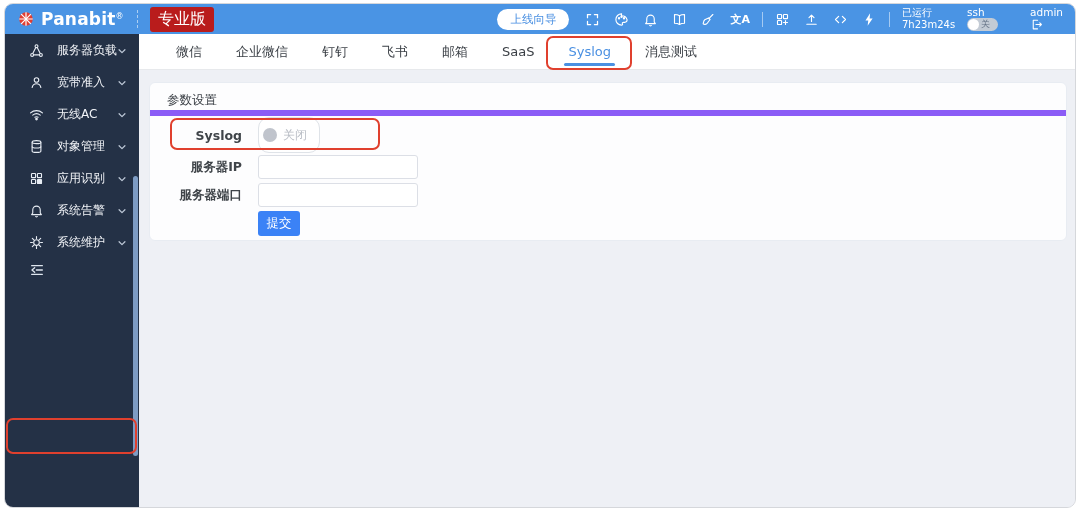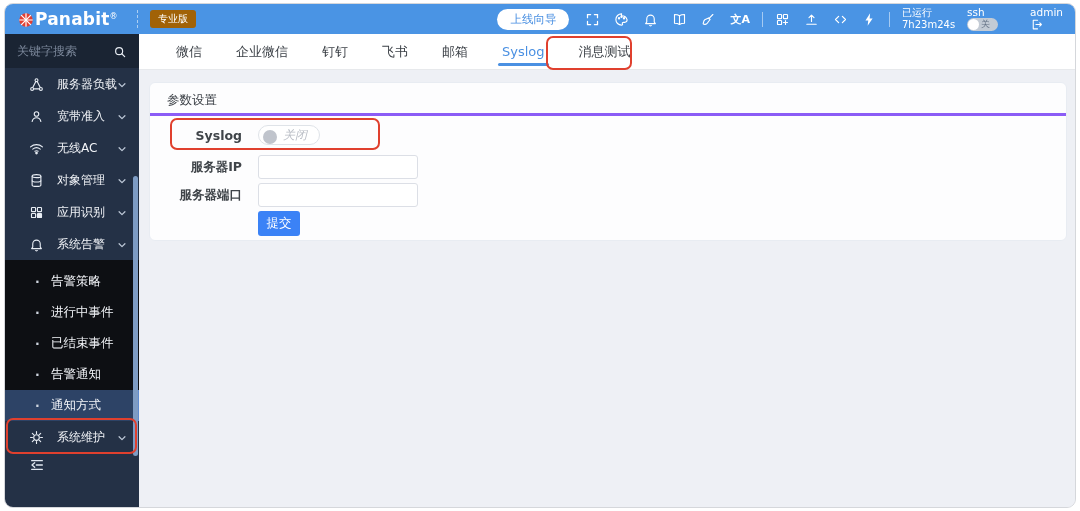--- a/index.html
+++ b/index.html
@@ -3,25 +3,25 @@
 <meta charset="utf-8">
 <style>
   * { margin:0; padding:0; box-sizing:border-box; }
   html,body { width:1080px; height:511px; background:#fff; font-family:"DejaVu Sans","Liberation Sans",sans-serif; }
   .frame { position:absolute; left:4px; top:3px; width:1072px; height:505px;
            border:1px solid #d5d7db; border-radius:9px; overflow:hidden; background:#eef0f5; }
 
   
   .topbar { position:absolute; left:0; top:0; right:0; height:30px; background:#4a94e4;
             display:flex; align-items:center; padding:0 10px 0 12px; color:#fff; }
-  .brand { display:flex; align-items:flex-end; gap:0; width:118px; }
+  .brand { display:flex; align-items:center; gap:6px; width:118px; }
   .brand-name { font-size:17px; font-weight:bold; letter-spacing:.2px; }
   .brand sup { font-size:8px; vertical-align:super; }
   .brand-divider { height:18px; border-left:1px dashed rgba(255,255,255,.55); margin:0 2px; }
-  .badge { background:#a16207; color:#fff; font-size:10px; padding:2px 8px; border-radius:3px; margin-left:10px; }
+  .badge { background:#b91c1c; color:#fff; font-size:16px; padding:2px 8px; border-radius:3px; margin-left:10px; }
   .spacer { flex:1; }
   .wizard { background:#fff; color:#4a90e2; border:none; height:21px; padding:0 13px; border-radius:11px;
             font-size:11.5px; margin-right:16px; cursor:pointer; font-family:inherit; }
   .icon-group { display:flex; gap:14px; }
   .hicon { width:15px; height:15px; display:inline-flex; color:#fff; cursor:pointer; }
   .hicon svg { width:100%; height:100%; }
   .txt-icon { font-size:11px; font-weight:bold; color:#fff; cursor:pointer; line-height:15px; }
   .vdiv { width:1px; height:15px; background:rgba(255,255,255,.5); margin:0 12px; }
   .uptime { font-size:10px; line-height:12px; margin-right:12px; white-space:nowrap; }
   .ssh-block,.admin-block { display:flex; flex-direction:column; align-items:flex-start; gap:0; margin-right:12px; font-size:10.5px; line-height:11px; }
@@ -51,27 +51,27 @@
   
   .main { position:absolute; left:134px; top:30px; right:0; bottom:0; background:#eef0f5; }
   .tabbar { height:36px; background:#fff; border-bottom:1px solid #e7e9ec; display:flex; padding-left:20px; }
   .tab { padding:0 17px; line-height:36px; font-size:13px; color:#3a3f45; cursor:pointer; position:relative; white-space:nowrap; }
   .tab.active { color:#4a90e2; }
   .tab.active::after { content:""; position:absolute; left:13px; right:13px; bottom:3px; height:3px; border-radius:2px; background:#4a90e2; }
 
   .card { position:absolute; left:10px; top:48px; width:918px; height:159px; background:#fdfdfe;
           border:1px solid #e8ecf2; border-radius:6px; }
   .card-header { height:33px; line-height:33px; padding-left:17px; font-size:12.5px; color:#3a3f45;
-                 border-bottom:3px solid #8b5cf6; }
+                 border-bottom:6px solid #8b5cf6; }
   .form { padding-top:7px; }
   .frow { display:flex; align-items:center; margin-bottom:4px; }
   .frow label { width:92px; text-align:right; font-size:12.5px; font-weight:600; color:#3f4449; margin-right:16px; flex:none; }
   .frow.toggle-row { height:24px; margin-bottom:8px; }
-  .toggle { width:62px; height:20px; border:1px solid #dfe3e8; border-radius:11px; background:#fff;
-            display:flex; align-items:flex-end; cursor:pointer;font-style:italic; }
+  .toggle { width:62px; height:36px; border:1px solid #dfe3e8; border-radius:11px; background:#fff;
+            display:flex; align-items:center; cursor:pointer; }
   .toggle .circle { width:14px; height:14px; border-radius:50%; background:#c0c4cc; margin-left:4px; }
   .toggle .t-label { font-size:12px; color:#b9bdc5; margin-left:6px; }
   .tinput { width:160px; height:24px; border:1px solid #dcdfe6; border-radius:3px; background:#fff; outline:none; padding:0 8px; font-size:12px; font-family:inherit; }
   .submit { margin-top:0; width:42px; height:25px; background:#3b82f6; color:#fff; border:none; border-radius:3px;
             font-size:12.5px; cursor:pointer; font-family:inherit; }
 
   
   .anno { position:absolute; border:2.5px solid #e0402e; border-radius:7px; pointer-events:none; z-index:50; }
   .anno-tab   { left:541px; top:32px;  width:86px;  height:34px; }
   .anno-toggle{ left:165px; top:114px; width:210px; height:32px; }
@@ -188,27 +188,20 @@
       <span class="hicon" style="width:13px;height:13px">
           <svg viewBox="0 0 24 24" fill="none" stroke="currentColor" stroke-width="2" stroke-linecap="round" stroke-linejoin="round">
             <path d="M14 4H6v16h8"></path>
             <path d="M11 12h10M18 9l3 3-3 3"></path>
           </svg>
         </span>
     </div>
   </header>
 
   <aside class="sidebar">
-    <div class="search">
-      <input placeholder="关键字搜索" style="">
-      <span class="sicon"><svg viewBox="0 0 24 24" fill="none" stroke="currentColor" stroke-width="2" stroke-linecap="round">
-            <circle cx="10.5" cy="10.5" r="6"></circle>
-            <path d="M15 15l5 5"></path>
-          </svg></span>
-    </div>
 
     <nav>
       <div class="menu-item">
         <span class="micon"><svg viewBox="0 0 24 24" fill="none" stroke="currentColor" stroke-width="1.8">
               <circle cx="12" cy="5" r="2.3"></circle>
               <circle cx="5" cy="19" r="2.3"></circle>
               <circle cx="19" cy="19" r="2.3"></circle>
               <path d="M10.9 7.1L6 16.9M13.1 7.1L18 16.9M7.3 19h9.4"></path>
             </svg></span>
         <span>服务器负载</span>
@@ -264,37 +257,20 @@
               <path d="M18 16v-5a6 6 0 1 0-12 0v5l-1.8 2.5h15.6z"></path>
               <path d="M10.3 21a1.8 1.8 0 0 0 3.4 0"></path>
             </svg></span>
         <span>系统告警</span>
         <span class="chev"><svg viewBox="0 0 24 24" fill="none" stroke="currentColor" stroke-width="3" stroke-linecap="round" stroke-linejoin="round">
               <path d="M5 9l7 7 7-7"></path>
             </svg></span>
       </div>
     </nav>
 
-    <div class="submenu">
-      <div class="sub-item">
-          <span>告警策略</span>
-        </div>
-      <div class="sub-item">
-          <span>进行中事件</span>
-        </div>
-      <div class="sub-item">
-          <span>已结束事件</span>
-        </div>
-      <div class="sub-item">
-          <span>告警通知</span>
-        </div>
-      <div class="sub-item selected">
-          <span>通知方式</span>
-        </div>
-    </div>
 
     <div class="menu-item">
       <span class="micon"><svg viewBox="0 0 24 24" fill="none" stroke="currentColor" stroke-width="1.8" stroke-linecap="round">
             <circle cx="12" cy="12" r="4.5"></circle>
             <path d="M12 2.5v3M12 18.5v3M2.5 12h3M18.5 12h3M5.3 5.3l2.1 2.1M16.6 16.6l2.1 2.1M18.7 5.3l-2.1 2.1M7.4 16.6l-2.1 2.1"></path>
           </svg></span>
       <span>系统维护</span>
       <span class="chev"><svg viewBox="0 0 24 24" fill="none" stroke="currentColor" stroke-width="3" stroke-linecap="round" stroke-linejoin="round">
             <path d="M5 9l7 7 7-7"></path>
           </svg></span>
@@ -309,20 +285,21 @@
     <div class="scroll-thumb"></div>
   </aside>
 
   <main class="main">
     <div class="tabbar">
       <div class="tab">微信</div>
       <div class="tab">企业微信</div>
       <div class="tab">钉钉</div>
       <div class="tab">飞书</div>
       <div class="tab">邮箱</div>
+      <div class="tab">SaaS</div>
       <div class="tab active">Syslog</div>
       <div class="tab">消息测试</div>
     </div>
 
     <section class="card">
       <div class="card-header">参数设置</div>
       <div class="form">
         <div class="frow toggle-row">
           <label>Syslog</label>
           <div class="toggle">

